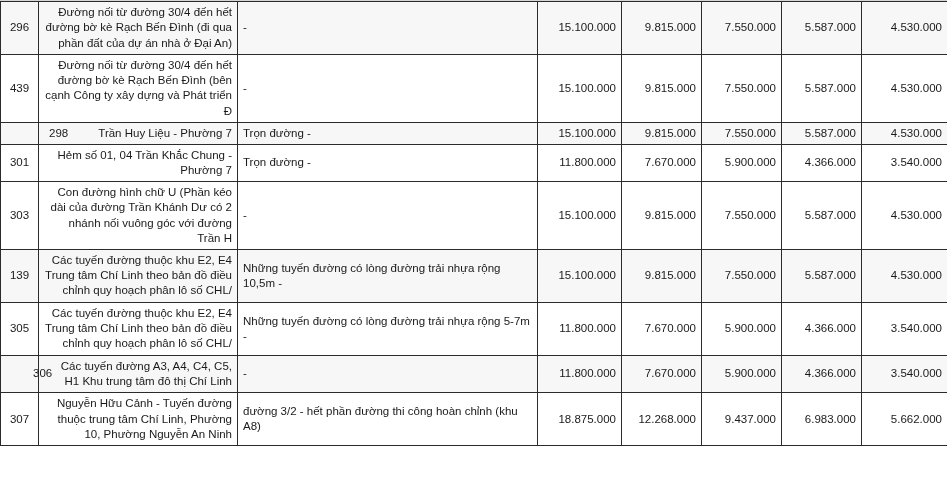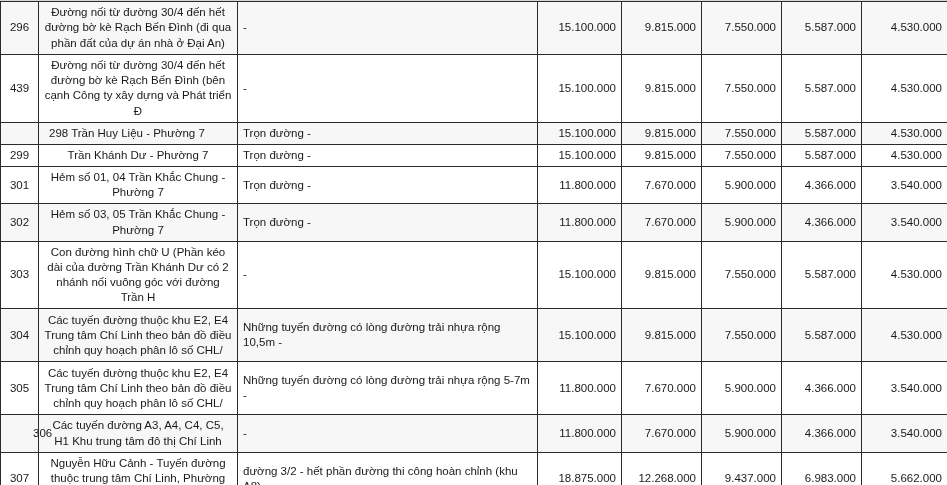--- a/index.html
+++ b/index.html
@@ -37,21 +37,21 @@
   col.c-v3     { width: 80px; }
   col.c-v4     { width: 80px; }
   col.c-v5     { width: 86px; }
 
   td.idx {
     text-align: center;
     padding-left: 2px;
     padding-right: 2px;
   }
   td.name {
-    text-align: center;
+    text-align: right;
   }
   td.seg {
     text-align: left;
   }
   td.num {
     text-align: right;
     padding-right: 9px;
     white-space: nowrap;
   }
   tr.shade td {
@@ -111,61 +111,41 @@
           <td class="idx" style="height: 10px; padding-left: 48px;">298</td>
           <td class="name">Trần Huy Liệu - Phường 7</td>
           <td class="seg">Trọn đường -</td>
           <td class="num">15.100.000</td>
           <td class="num">9.815.000</td>
           <td class="num">7.550.000</td>
           <td class="num">5.587.000</td>
           <td class="num">4.530.000</td>
         </tr>
         <tr class="plain">
-          <td class="idx" style="height: 10px;">299</td>
-          <td class="name">Trần Khánh Dư - Phường 7</td>
-          <td class="seg">Trọn đường -</td>
-          <td class="num">15.100.000</td>
-          <td class="num">9.815.000</td>
-          <td class="num">7.550.000</td>
-          <td class="num">5.587.000</td>
-          <td class="num">4.530.000</td>
-        </tr>
-        <tr class="plain">
           <td class="idx" style="height: 30px;">301</td>
           <td class="name">Hẻm số 01, 04 Trần Khắc Chung - Phường 7</td>
-          <td class="seg">Trọn đường -</td>
-          <td class="num">11.800.000</td>
-          <td class="num">7.670.000</td>
-          <td class="num">5.900.000</td>
-          <td class="num">4.366.000</td>
-          <td class="num">3.540.000</td>
-        </tr>
-        <tr class="shade">
-          <td class="idx" style="height: 30px;">302</td>
-          <td class="name">Hẻm số 03, 05 Trần Khắc Chung - Phường 7</td>
           <td class="seg">Trọn đường -</td>
           <td class="num">11.800.000</td>
           <td class="num">7.670.000</td>
           <td class="num">5.900.000</td>
           <td class="num">4.366.000</td>
           <td class="num">3.540.000</td>
         </tr>
         <tr class="plain">
           <td class="idx" style="height: 46px;">303</td>
           <td class="name">Con đường hình chữ U (Phần kéo dài của đường Trần Khánh Dư có 2 nhánh nối vuông góc với đường Trần H</td>
           <td class="seg">-</td>
           <td class="num">15.100.000</td>
           <td class="num">9.815.000</td>
           <td class="num">7.550.000</td>
           <td class="num">5.587.000</td>
           <td class="num">4.530.000</td>
         </tr>
         <tr class="shade">
-          <td class="idx" style="height: 46px;">304</td>
+          <td class="idx" style="height: 46px;">139</td>
           <td class="name">Các tuyến đường thuộc khu E2, E4 Trung tâm Chí Linh theo bản đồ điều chỉnh quy hoạch phân lô số CHL/</td>
           <td class="seg">Những tuyến đường có lòng đường trải nhựa rộng 10,5m -</td>
           <td class="num">15.100.000</td>
           <td class="num">9.815.000</td>
           <td class="num">7.550.000</td>
           <td class="num">5.587.000</td>
           <td class="num">4.530.000</td>
         </tr>
         <tr class="plain">
           <td class="idx" style="height: 46px;">305</td>

